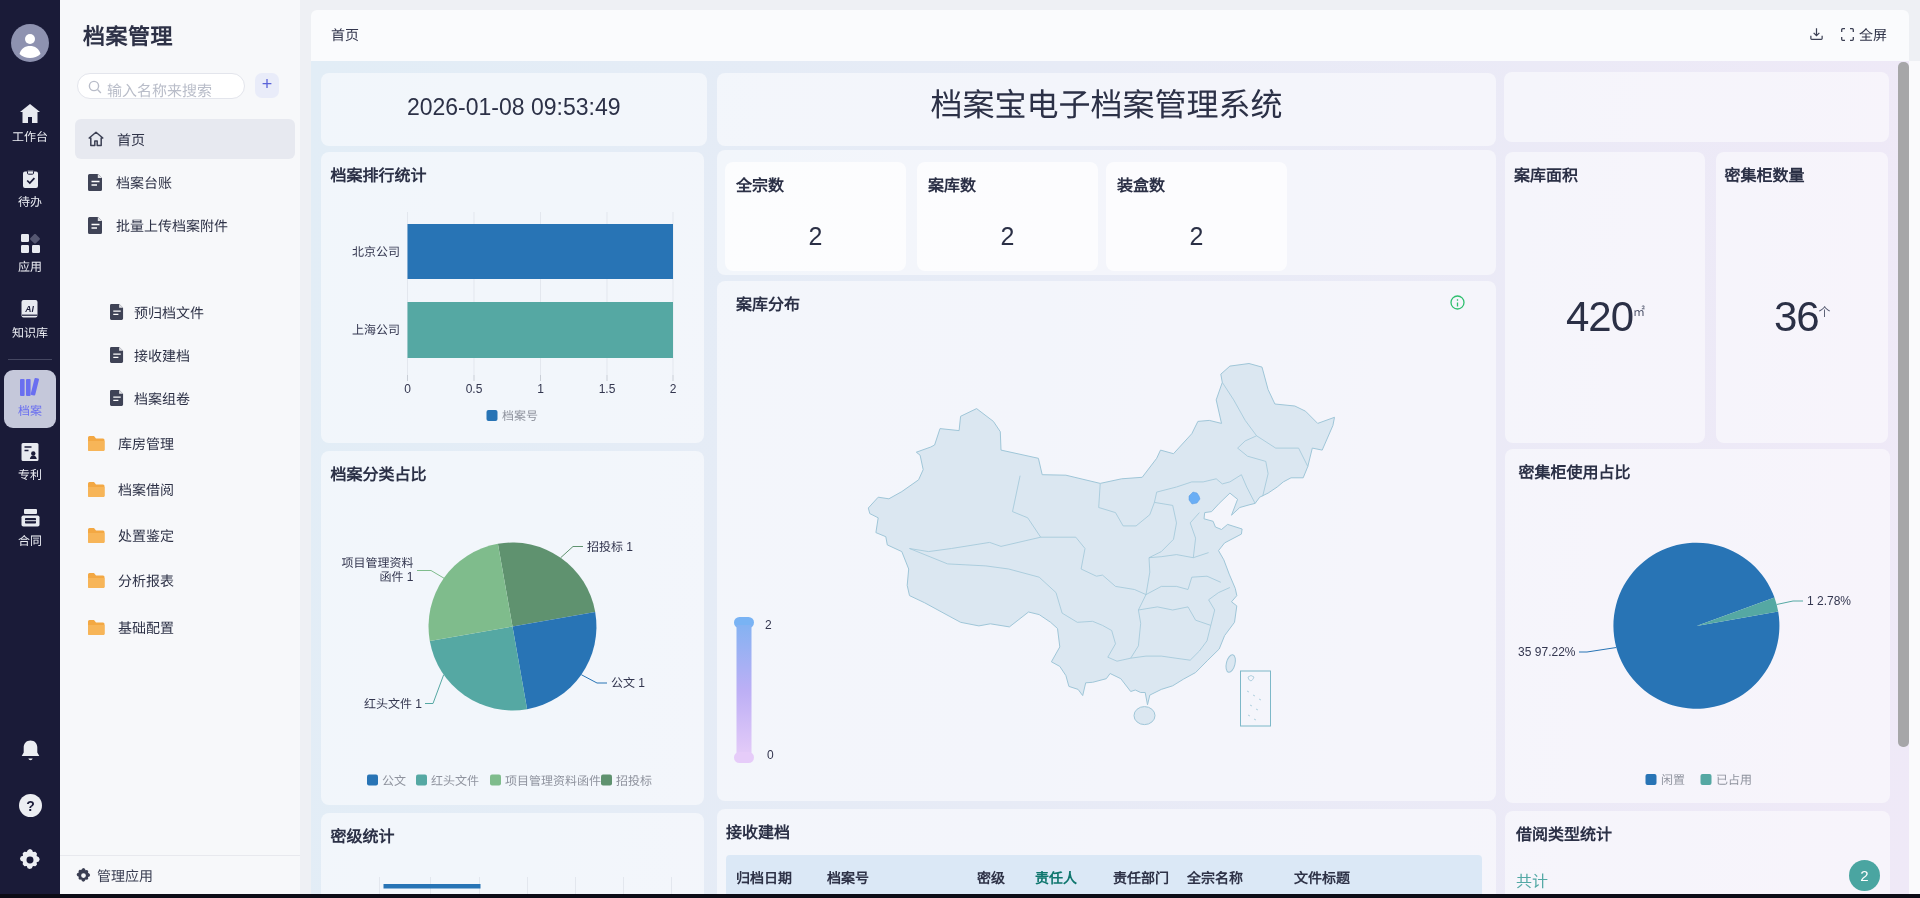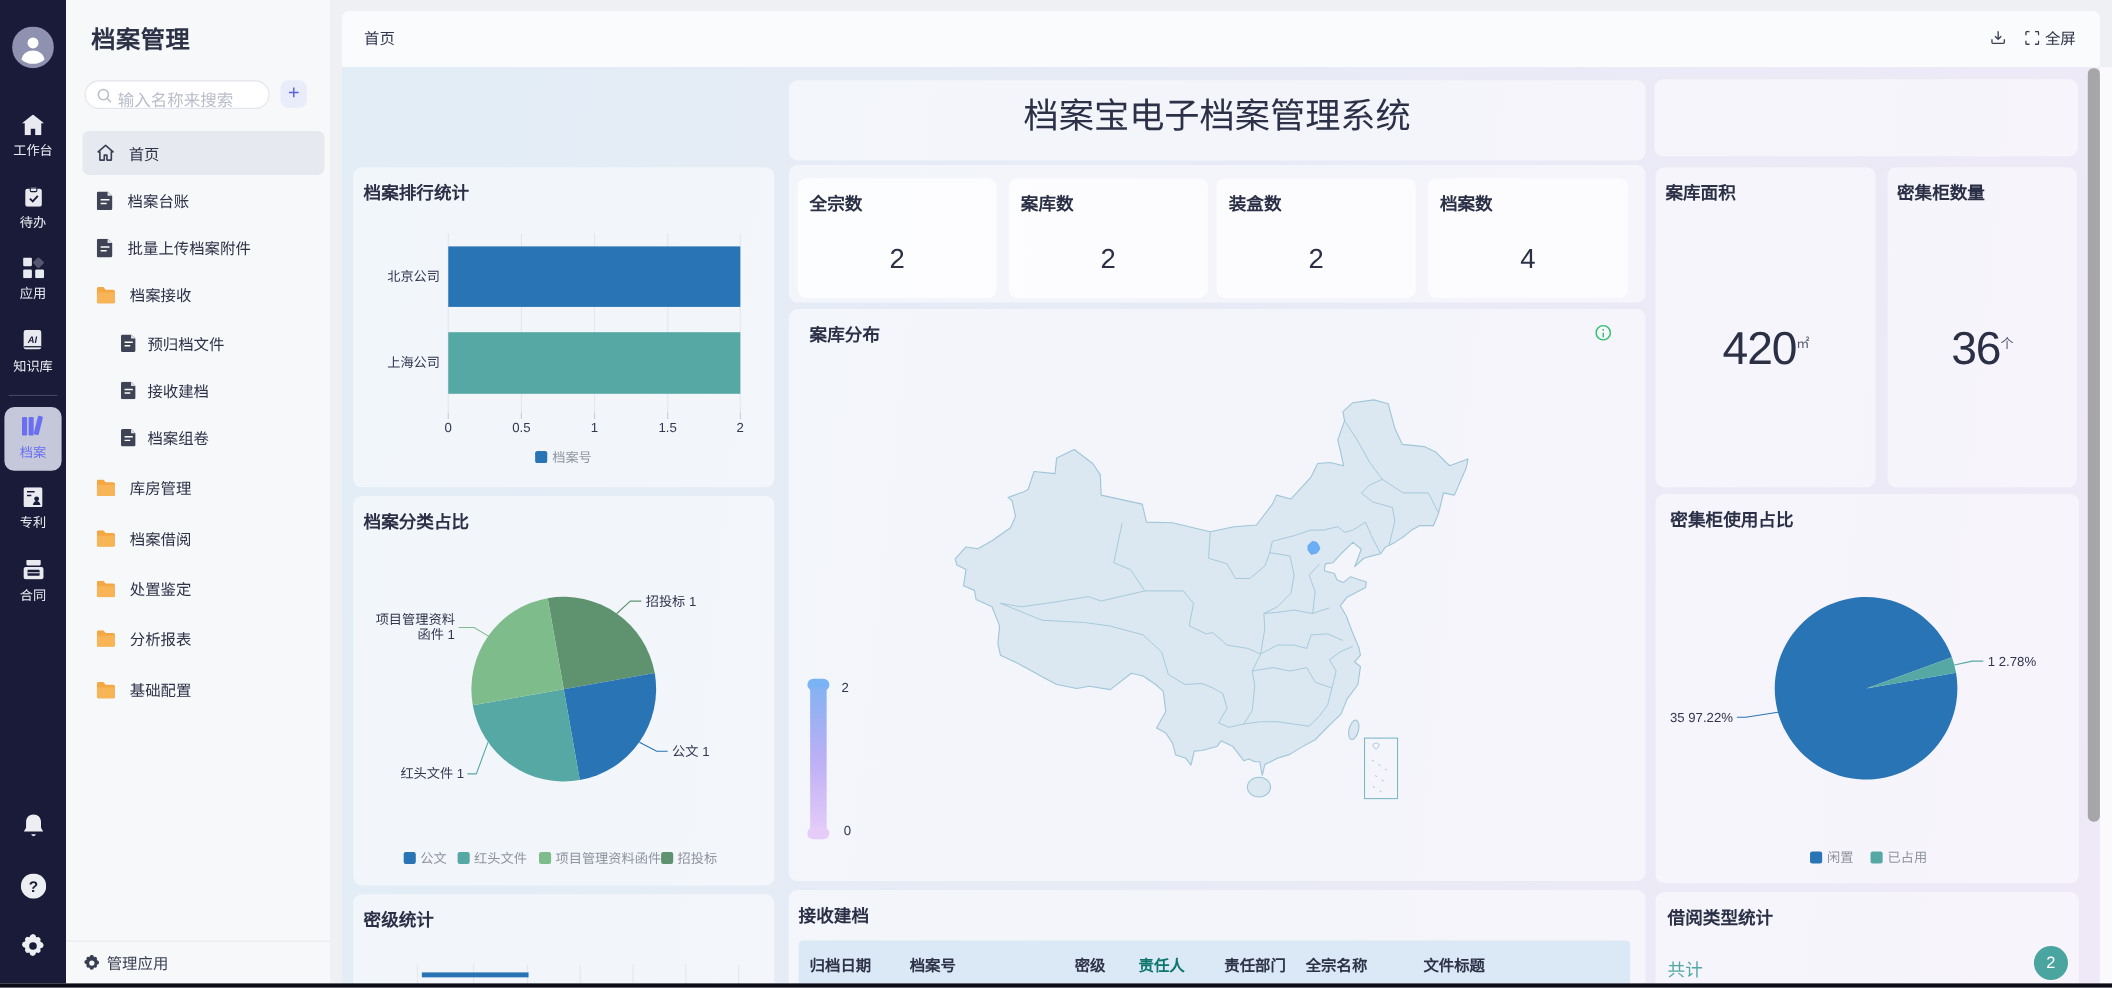--- a/index.html
+++ b/index.html
@@ -129,24 +129,20 @@
   <div class="mi" style="top:162px"><svg width="15" height="17" viewBox="0 0 15 17">
         <path d="M1.5 0h8.5L14 4v11.5A1.5 1.5 0 0112.5 17H1.5A1.5 1.5 0 010 15.5v-14A1.5 1.5 0 011.5 0z" fill="#3f4356"></path>
         <path d="M3.5 7.5h8M3.5 11h5.5" stroke="#fff" stroke-width="1.4"></path>
         <path d="M9.8 0l4.2 4h-4.2z" fill="#fff" opacity=".85"></path>
       </svg>档案台账</div>
   <div class="mi" style="top:205px"><svg width="15" height="17" viewBox="0 0 15 17">
         <path d="M1.5 0h8.5L14 4v11.5A1.5 1.5 0 0112.5 17H1.5A1.5 1.5 0 010 15.5v-14A1.5 1.5 0 011.5 0z" fill="#3f4356"></path>
         <path d="M3.5 7.5h8M3.5 11h5.5" stroke="#fff" stroke-width="1.4"></path>
         <path d="M9.8 0l4.2 4h-4.2z" fill="#fff" opacity=".85"></path>
       </svg>批量上传档案附件</div>
-  <div class="mi" style="top:248px"><svg width="17" height="15" viewBox="0 0 17 15">
-        <path d="M1.5 0h4.5l2 2.5h7A1.5 1.5 0 0116.5 4v9.5a1.5 1.5 0 01-1.5 1.5H1.5A1.5 1.5 0 010 13.5v-12A1.5 1.5 0 011.5 0z" fill="#f3a843"></path>
-        <path d="M0 5h16.5v8.5a1.5 1.5 0 01-1.5 1.5H1.5A1.5 1.5 0 010 13.5z" fill="#f7b558"></path>
-      </svg>档案接收</div>
   <div class="mi sub" style="top:292px"><svg width="14" height="16" viewBox="0 0 15 17">
         <path d="M1.5 0h8.5L14 4v11.5A1.5 1.5 0 0112.5 17H1.5A1.5 1.5 0 010 15.5v-14A1.5 1.5 0 011.5 0z" fill="#3f4356"></path>
         <path d="M3.5 7.5h8M3.5 11h5.5" stroke="#fff" stroke-width="1.4"></path>
         <path d="M9.8 0l4.2 4h-4.2z" fill="#fff" opacity=".85"></path>
       </svg>预归档文件</div>
   <div class="mi sub" style="top:335px"><svg width="14" height="16" viewBox="0 0 15 17">
         <path d="M1.5 0h8.5L14 4v11.5A1.5 1.5 0 0112.5 17H1.5A1.5 1.5 0 010 15.5v-14A1.5 1.5 0 011.5 0z" fill="#3f4356"></path>
         <path d="M3.5 7.5h8M3.5 11h5.5" stroke="#fff" stroke-width="1.4"></path>
         <path d="M9.8 0l4.2 4h-4.2z" fill="#fff" opacity=".85"></path>
       </svg>接收建档</div>
@@ -186,20 +182,21 @@
         <path d="M7.5 1v8M4.2 6.2l3.3 3.3 3.3-3.3" stroke="#3c4054" stroke-width="1.4" fill="none"></path>
         <path d="M1 9.5v3.2a1 1 0 001 1h11a1 1 0 001-1V9.5" stroke="#3c4054" stroke-width="1.4" fill="none"></path>
       </svg>
     <svg width="13" height="13" viewBox="0 0 13 13" style="margin-right:5px">
         <path d="M4 .7H1.7a1 1 0 00-1 1V4M9 .7h2.3a1 1 0 011 1V4M4 12.3H1.7a1 1 0 01-1-1V9M9 12.3h2.3a1 1 0 001-1V9" stroke="#3c4054" stroke-width="1.3" fill="none"></path>
       </svg>
     <span>全屏</span>
   </div>
 </div>
 <div id="dash">
+  <div class="card" style="left:9.5px;top:12px;width:386.5px;height:73px;text-align:center;font-size:23px;line-height:68px;color:#2c3147">2026-01-08 09:53:49</div>
   <div class="card" style="left:406px;top:12px;width:779px;height:73px;text-align:center;font-size:32px;line-height:64px;color:#2c3147;font-weight:500">档案宝电子档案管理系统</div>
   <div class="card" style="left:1193px;top:11px;width:385px;height:70px"></div>
 
   <div class="card" style="left:9.5px;top:91px;width:383.5px;height:290.5px">
     <div class="ctitle" style="left:10px">档案排行统计</div>
     <svg width="383.5" height="290.5" viewBox="0 0 383.5 290.5" style="position:absolute;left:0;top:0">
       <g stroke="#e3e7ee" stroke-width="1">
         <path d="M86.5 60V223M153 60V223M219.5 60V223M286 60V223M352 60V223"></path>
           <path d="M86.5 223v6M153 223v6M219.5 223v6M286 223v6M352 223v6" stroke="#c9ced6"></path>
       </g>
@@ -269,24 +266,20 @@
     <div class="ctitle" style="left:11px">全宗数</div>
     <div style="position:absolute;top:60px;width:100%;text-align:center;font-size:25px;color:#2b3046">2</div>
   </div>
   <div class="card" style="left:606px;top:101px;width:181px;height:108.5px;background:rgba(255,255,255,0.72)">
     <div class="ctitle" style="left:11px">案库数</div>
     <div style="position:absolute;top:60px;width:100%;text-align:center;font-size:25px;color:#2b3046">2</div>
   </div>
   <div class="card" style="left:795px;top:101px;width:181px;height:108.5px;background:rgba(255,255,255,0.72)">
     <div class="ctitle" style="left:11px">装盒数</div>
     <div style="position:absolute;top:60px;width:100%;text-align:center;font-size:25px;color:#2b3046">2</div>
-  </div>
-  <div class="card" style="left:987px;top:101px;width:182px;height:108.5px;background:rgba(255,255,255,0.72)">
-    <div class="ctitle" style="left:11px">档案数</div>
-    <div style="position:absolute;top:60px;width:100%;text-align:center;font-size:25px;color:#2b3046">4</div>
   </div>
 
   <div class="card" style="left:405.5px;top:220px;width:779.5px;height:520px">
     <div class="ctitle" style="left:19.5px">案库分布</div>
     <svg width="779.5" height="520" viewBox="0 0 779.5 520" style="position:absolute;left:0;top:0">
       <circle cx="740.5" cy="21.5" r="6.5" fill="none" stroke="#2fbf6f" stroke-width="1.3"></circle>
       <path d="M740.5 18.2v1.5M740.5 21.5v4" stroke="#2fbf6f" stroke-width="1.3"></path>
       <g fill="#dbe7f1" stroke="#9fc6d8" stroke-width="1" stroke-linejoin="round">
         <path d="M151.3,227.0 L161.2,216.2 L171.9,217.8 L184.8,210.6 L201.6,198.8 L206.2,188.6 L203.1,174.2 L199.3,171.2 L213.8,166.0 L217.6,164.0 L223.0,147.6 L242.1,149.6 L243.6,135.3 L259.6,127.6 L276.4,140.4 L283.3,150.7 L284.0,169.1 L321.4,177.3 L325.2,193.7 L348.9,194.2 L383.2,202.4 L404.6,197.8 L425.2,196.3 L439.7,177.3 L443.5,169.1 L456.5,172.7 L474.8,152.7 L480.9,140.4 L492.3,139.4 L504.5,142.4 L499.2,118.9 L505.3,101.4 L503.8,93.2 L512.9,85.1 L532.0,82.5 L545.0,86.1 L551.1,108.6 L557.9,123.0 L577.8,125.0 L588.5,130.2 L600.7,142.4 L617.5,136.3 L615.9,144.5 L605.2,169.1 L595.3,167.1 L590.8,185.5 L586.2,196.8 L574.0,196.8 L566.3,200.9 L560.2,206.0 L551.1,212.1 L542.7,216.2 L538.1,222.4 L532.0,223.9 L522.8,226.5 L514.5,234.2 L520.6,218.3 L512.9,212.1 L502.2,222.4 L494.6,230.6 L487.7,231.6 L487.0,237.8 L496.1,240.3 L498.4,246.0 L504.5,248.5 L510.6,243.4 L525.1,248.0 L524.4,253.1 L507.6,261.9 L501.5,269.6 L506.8,278.8 L512.2,293.1 L518.3,307.5 L519.8,314.6 L514.5,320.8 L519.8,324.9 L517.5,341.3 L507.6,354.6 L502.2,368.0 L490.8,379.2 L478.6,391.5 L466.4,398.2 L455.7,404.8 L444.3,408.4 L432.8,414.1 L430.5,423.8 L428.2,411.5 L423.7,411.5 L418.3,409.0 L413.7,410.5 L403.8,397.7 L393.1,392.5 L389.3,397.7 L375.6,401.3 L368.7,401.8 L365.7,414.6 L361.1,408.4 L351.9,405.4 L348.9,394.6 L342.8,385.4 L334.4,380.8 L342.8,365.9 L340.5,347.5 L333.6,341.3 L322.2,333.6 L311.5,331.0 L292.4,345.9 L273.3,342.8 L261.9,344.9 L243.6,341.3 L232.1,335.1 L207.7,321.8 L192.5,314.6 L190.2,304.4 L191.7,288.0 L184.8,270.6 L170.3,263.9 L168.8,255.7 L158.9,251.6 L161.2,236.8 L152.8,232.6 Z"></path>
         <ellipse cx="427.5" cy="434.6" rx="10.5" ry="9"></ellipse>

